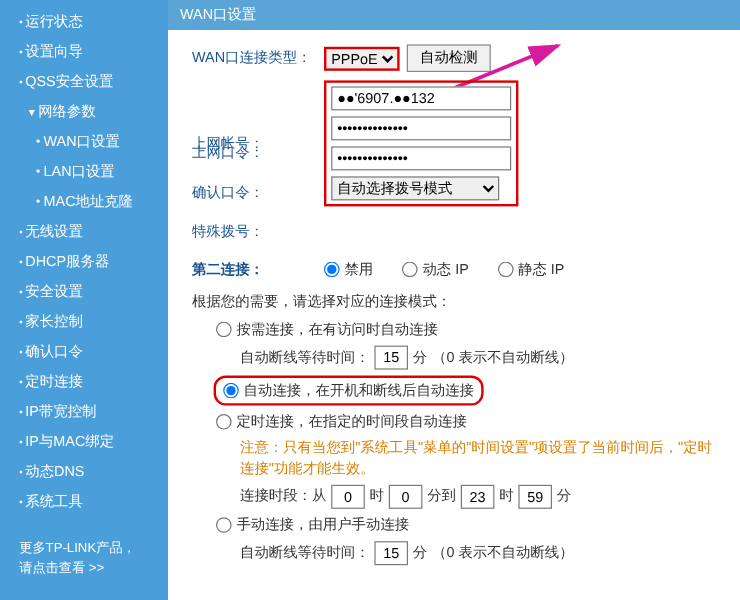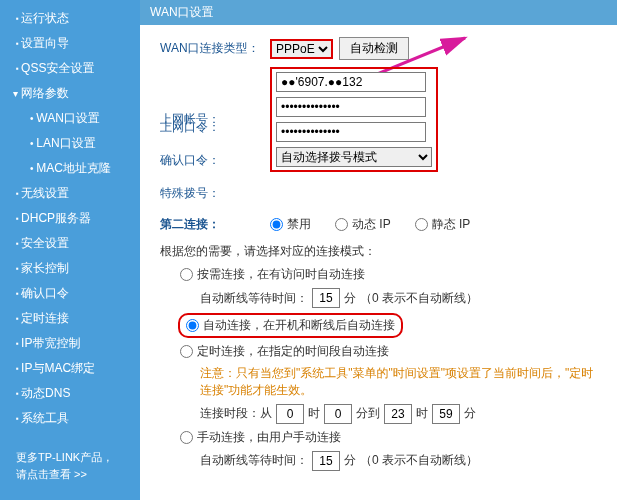--- a/index.html
+++ b/index.html
@@ -2,21 +2,21 @@
 <html><head>
 <meta charset="utf-8">
 <style>
 * { box-sizing: border-box; margin: 0; padding: 0; }
 body { font-family: "SimSun", "Microsoft YaHei", sans-serif; font-size: 12px; background: #fff; }
 .container { display: flex; width: 617px; height: 500px; }
 .sidebar { width: 140px; background: linear-gradient(to bottom, #4a9eda 0%, #4a9eda 100%); color: #fff; padding: 6px 0; height: 500px; overflow: hidden; }
 .sidebar-item { padding: 4px 8px 4px 16px; cursor: pointer; white-space: nowrap; }
 .sidebar-item.sub { padding-left: 30px; }
 .sidebar-group { }
-.sidebar-group-title { padding: 4px 8px 4px 13px; }
+.sidebar-group-title { padding: 4px 8px 4px 24px; }
 .sidebar-group-title::before { content: "▪ "; font-size: 8px; vertical-align: middle; }
 .sidebar-group.open .sidebar-group-title::before { content: "▾ "; font-size: 10px; }
 .sidebar-item::before { content: "▪ "; font-size: 8px; vertical-align: middle; }
 .sidebar-item.sub::before { content: "• "; font-size: 10px; vertical-align: middle; }
 .sidebar-footer { padding: 8px 8px 8px 16px; font-size: 11px; line-height: 1.5; }
 .main { flex: 1; background: #fff; height: 500px; overflow: hidden; position: relative; }
 .section-title { background: #5aa5d6; color: #fff; padding: 4px 10px; font-size: 12px; }
 .form-area { padding: 12px 20px; color: #333; }
 .row { display: flex; align-items: center; margin-bottom: 7px; min-height: 22px; }
 .label { width: 110px; color: #1a5490; }
@@ -91,21 +91,21 @@
       <div class="row">
         <div class="label">上网帐号：</div>
         <div class="field">
           <span class="inputs-red" style="position:relative;">
             <input type="text" style="width: 150px;" value="●●'6907.●●132"><br>
             <div style="height:5px"></div>
             <input type="password" value="••••••••••••••" style="width: 150px;"><br>
             <div style="height:5px"></div>
             <input type="password" value="••••••••••••••" style="width: 150px;"><br>
             <div style="height:5px"></div>
-            <select style="width:156px"><option>自动选择拨号模式</option></select>
+            <select style="width:140px"><option>自动选择拨号模式</option></select>
           </span>
         </div>
       </div>
       <div style="position:relative; top:-96px; height:0;">
         <div class="row" style="margin-bottom:9px;">
             <div class="label" style="visibility:hidden">上网口令：</div>
           </div>
       </div>
       <div style="margin-top:-98px">
         <div class="row" style="height:26px">

